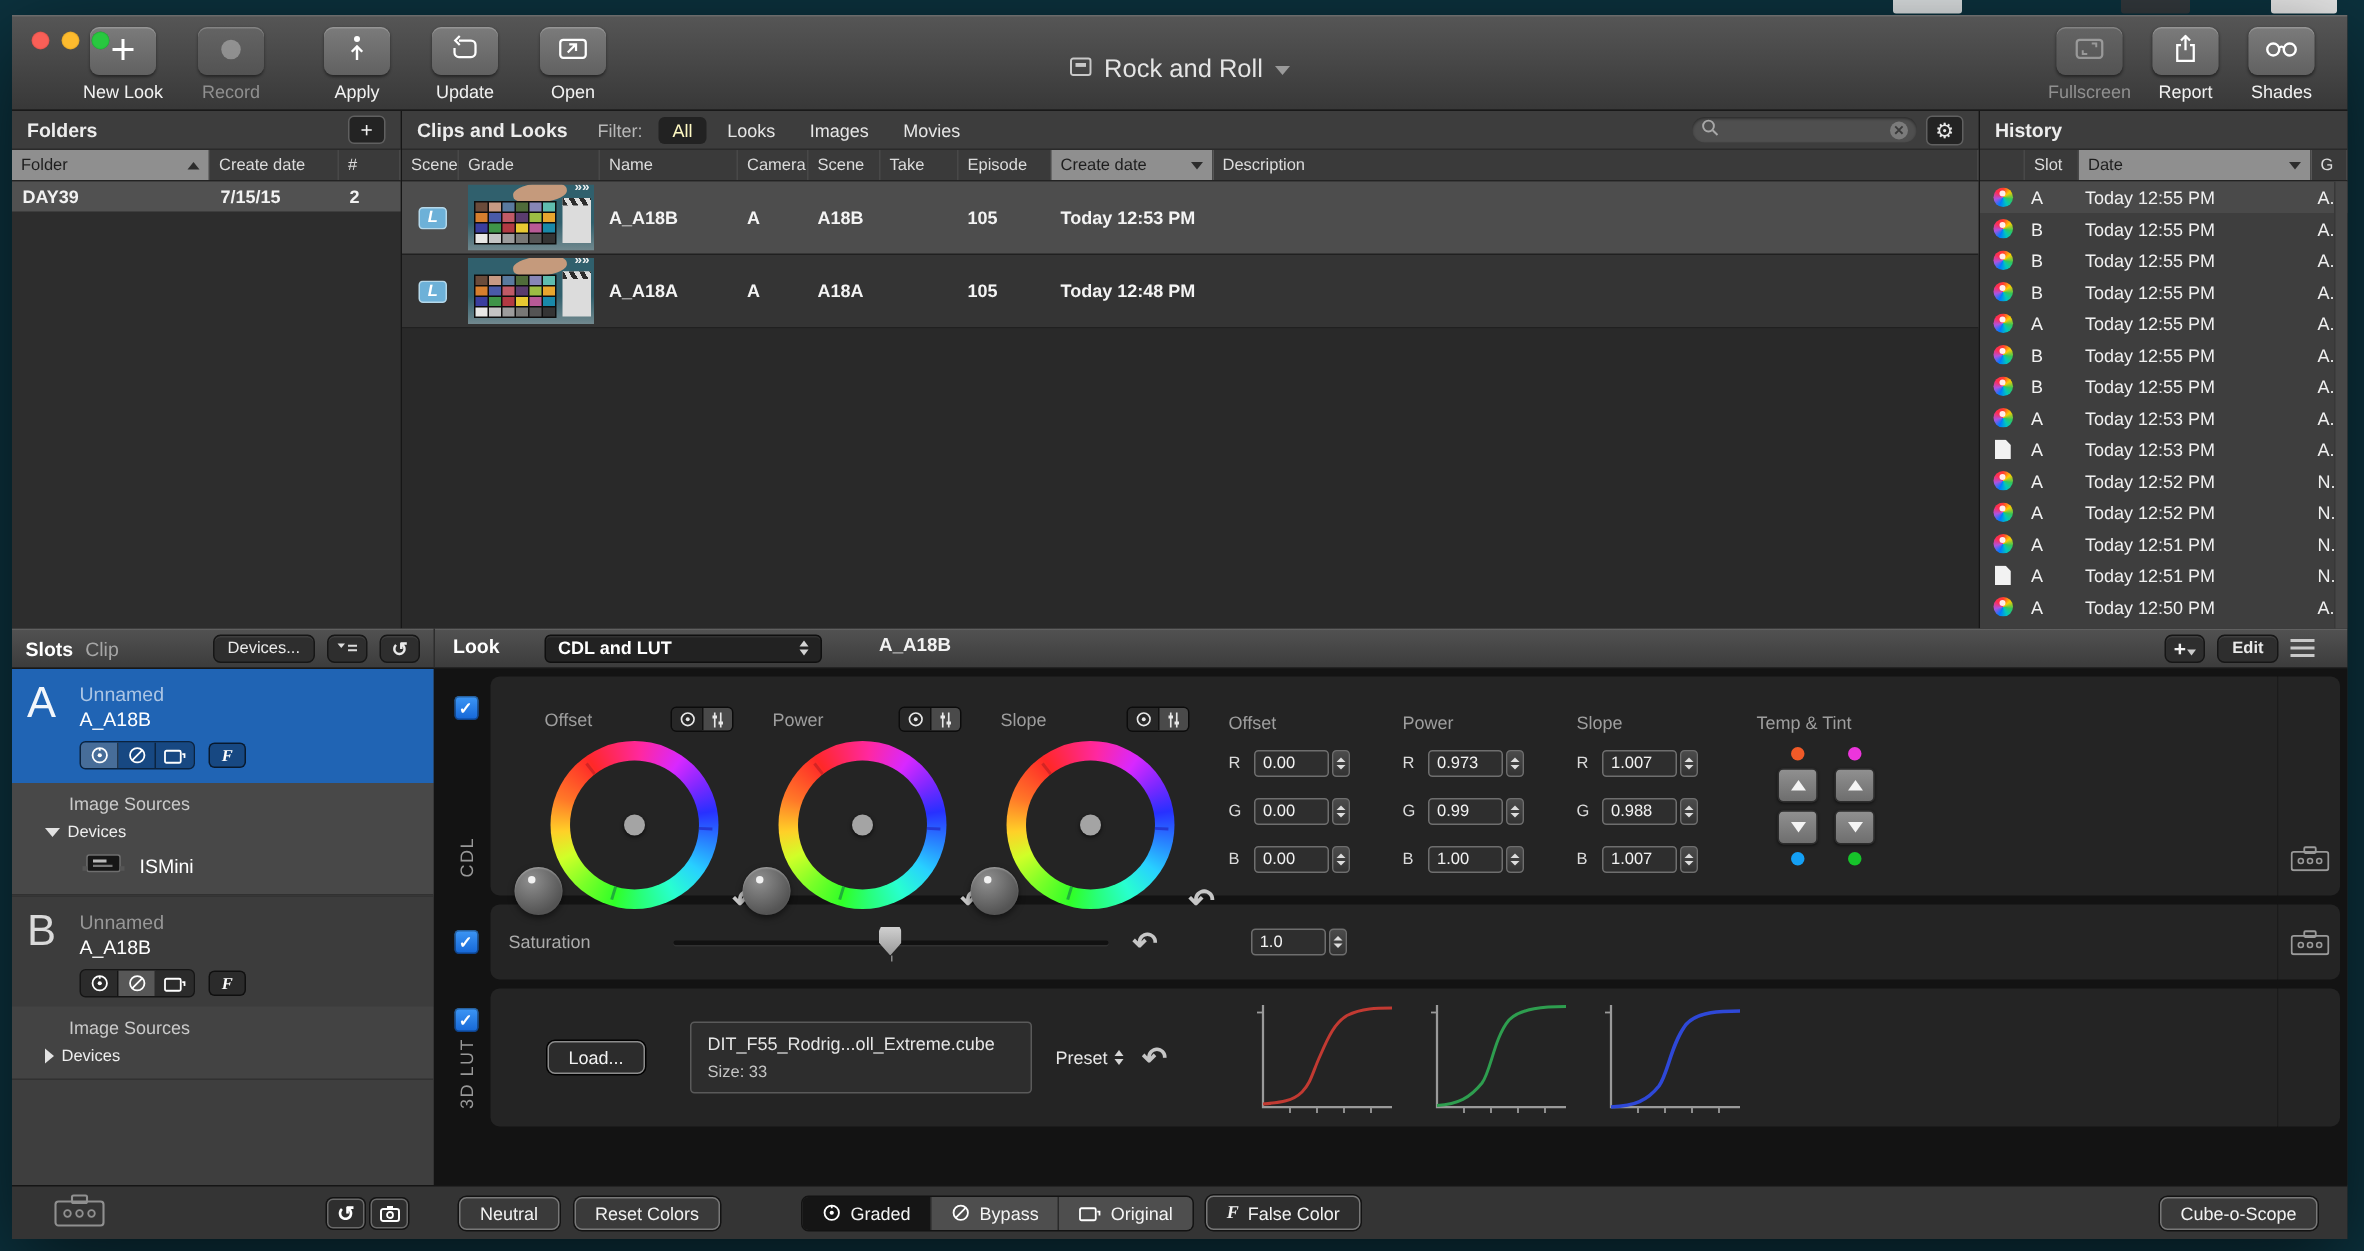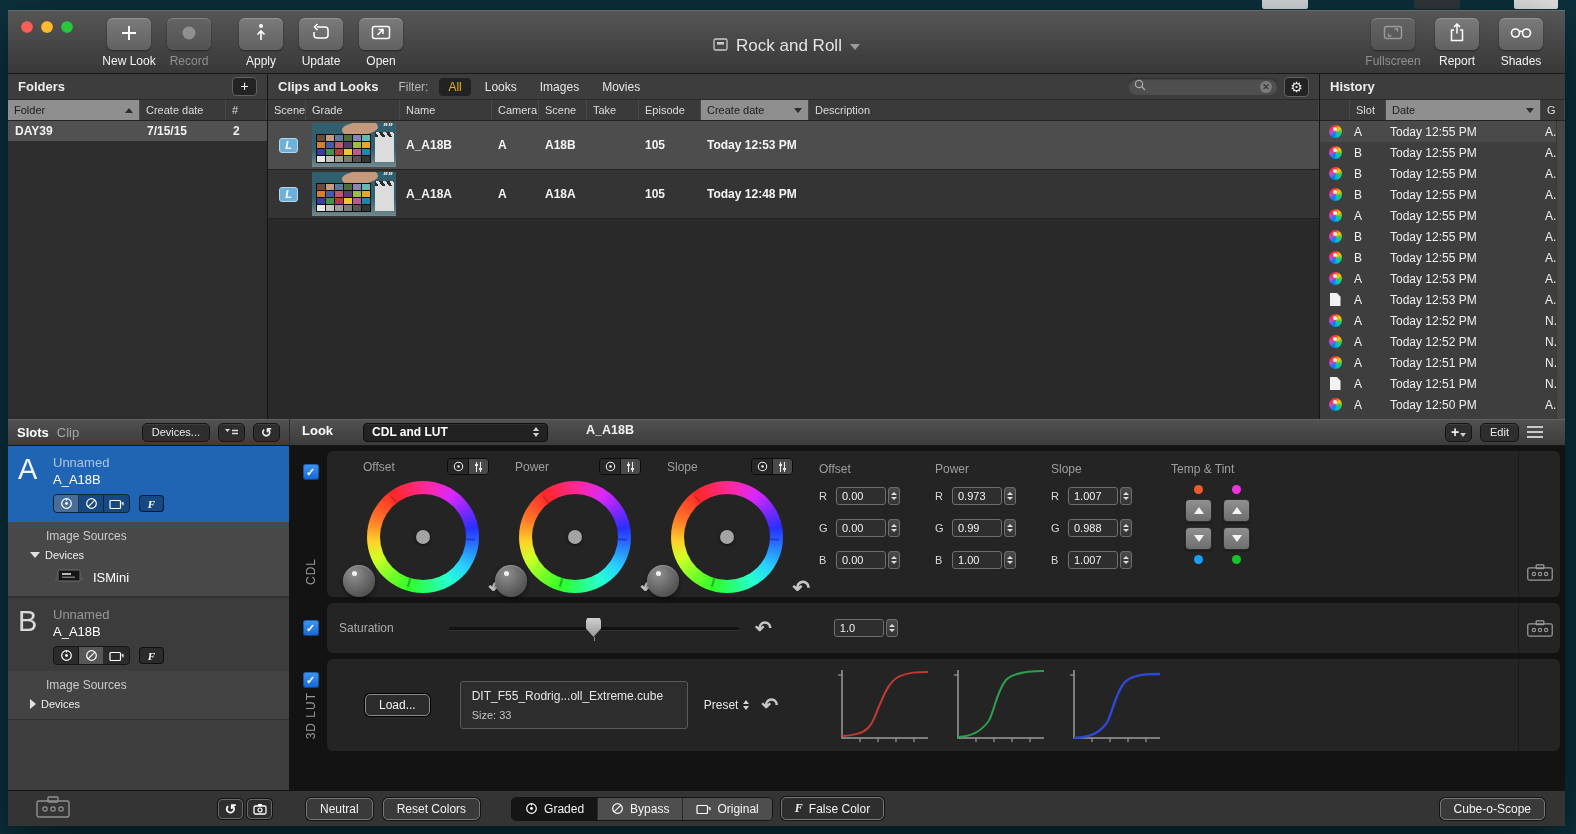--- a/index.html
+++ b/index.html
@@ -10,21 +10,21 @@
 .d1{left:1262px;width:46px;background:#dfe3e4}
 .d2{left:1414px;width:46px;background:#33393d}
 .d3{left:1514px;width:44px;background:#e9e9e9}
 
 .window{position:absolute;left:8px;top:10px;width:1557px;height:816px;display:flex;flex-direction:column;background:#262626;box-shadow:0 18px 60px rgba(0,0,0,.6);overflow:hidden}
 
 .toolbar{height:64px;flex:none;background:linear-gradient(#565656,#383838);border-bottom:1px solid #191919;display:flex;position:relative;box-shadow:inset 0 1px 0 rgba(255,255,255,.12)}
 .lights{position:absolute;left:13px;top:11px;display:flex;gap:8px}
 .light{width:12px;height:12px;border-radius:50%;box-shadow:inset 0 0 1px rgba(0,0,0,.4)}
 .lr{background:#f95f57}.ly{background:#fdbb2e}.lg{background:#28c83f}
-.tb-group{display:flex;margin-left:93px;margin-top:8px;gap:4px}
+.tb-group{display:flex;margin-left:46px;margin-top:8px;gap:16px}
 .tbtn{width:56px;display:flex;flex-direction:column;align-items:center}
 .tbtn .plate{width:44px;height:32px;border-radius:6px;background:linear-gradient(#7b7b7b,#616161);box-shadow:0 1px 2px rgba(0,0,0,.45),inset 0 1px 0 rgba(255,255,255,.2);display:flex;align-items:center;justify-content:center}
 .tbtn .tlabel{font-size:12px;color:#f2f2f2;margin-top:4px;white-space:nowrap}
 .tbtn.disabled .plate{background:linear-gradient(#646464,#535353)}
 .tbtn.disabled .tlabel{color:#909090}
 .tbtn.disabled svg{opacity:.45}
 .title-wrap{position:absolute;left:0;right:0;top:26px;display:flex;justify-content:center;align-items:center;gap:8px}
 .title{font-size:17px;color:#e4e4e4}
 .tcaret{width:0;height:0;border-left:5px solid transparent;border-right:5px solid transparent;border-top:6px solid #9a9a9a;margin-top:2px}
 .tb-right{display:flex;margin-left:auto;margin-right:16px;margin-top:8px;gap:8px}
@@ -39,21 +39,21 @@
 .caret-dn{width:0;height:0;border-left:4px solid transparent;border-right:4px solid transparent;border-top:5px solid #2c2c2c;margin-left:auto}
 .folders{width:260px;flex:none;border-right:1px solid #161616;display:flex;flex-direction:column;background:#2d2d2d}
 .plus-btn{margin-left:auto;width:25px;height:19px;background:#232323;border:1px solid #606060;border-radius:4px;color:#eee;font-size:14px;line-height:16px;text-align:center}
 .fc1{width:132px}.fc2{width:86px}.fc3{flex:1}
 .frow{height:20px;display:flex;align-items:center;font-weight:bold;color:#f2f2f2}
 .frow.sel{background:#515151}
 .frow>div{padding:0 7px;overflow:hidden}
 .clips{flex:1;min-width:0;display:flex;flex-direction:column;background:#292929;border-right:1px solid #161616}
 .filter-label{font-size:12px;color:#b8b8b8;margin-left:14px}
 .filter-chip{font-size:12px;color:#e6e6e6;padding:2px 9px;border-radius:4px;margin-left:5px}
-.filter-chip.active{background:#222;color:#eab308}
+.filter-chip.active{background:#222;color:#fef9c3}
 .search{margin-left:auto;width:150px;height:17px;border-radius:9px;background:#4f4f4f;box-shadow:inset 0 1px 2px rgba(0,0,0,.5);display:flex;align-items:center;padding:0 6px;gap:4px}
 .search .clear{margin-left:auto;width:12px;height:12px;border-radius:50%;background:#7b7b7b;color:#3a3a3a;font-size:9px;line-height:12px;text-align:center;font-weight:bold}
 .gear-btn{width:25px;height:20px;background:#232323;border:1px solid #606060;border-radius:4px;color:#e8e8e8;font-size:14px;display:flex;align-items:center;justify-content:center}
 .cc-type{width:38px}.cc-grade{width:94px}.cc-name{width:92px}.cc-cam{width:47px}.cc-scene{width:48px}.cc-take{width:52px}.cc-ep{width:62px}.cc-date{width:108px}.cc-desc{flex:1}
 .crow{height:49px;display:flex;align-items:center;font-weight:bold;color:#f4f4f4;border-bottom:1px solid #202020;font-size:12px}
 .crow.sel{background:#4d4d4d}
 .crow.alt{background:#343434}
 .crow>div{padding:0 6px;overflow:hidden;white-space:nowrap}
 .lbadge{width:19px;height:15px;border-radius:3px;background:#6db1d8;border:1px solid #b5d8ea;color:#fff;font-style:italic;font-weight:bold;font-size:11px;display:flex;align-items:center;justify-content:center;margin-left:5px}
 .thumb{width:84px;height:44px;position:relative;background:linear-gradient(#30606d 58%,#71888e);overflow:hidden}
@@ -120,21 +120,21 @@
 .check-col{width:33px;flex:none;display:flex;flex-direction:column;align-items:center;padding-top:13px}
 .grow.sat .check-col{justify-content:center;padding-top:0}
 .checkbox{width:16px;height:16px;border-radius:3px;background:linear-gradient(#3d97f6,#1566d6);box-shadow:inset 0 0 0 1px rgba(0,0,0,.35);color:#fff;font-size:11px;font-weight:bold;display:flex;align-items:center;justify-content:center;flex:none}
 .vlabel{writing-mode:vertical-rl;transform:rotate(180deg);color:#989898;font-size:12px;margin-top:auto;margin-bottom:12px;letter-spacing:1px;white-space:nowrap}
 .gpanel{flex:1;min-width:0;background:#242424;border-radius:6px 0 0 6px;display:flex}
 .acc{width:42px;flex:none;background:#242424;border-radius:0 6px 6px 0;border-left:1px solid #1b1b1b;display:flex;align-items:center;justify-content:center}
 .grow.cdl{height:146px}
 .grow.cdl .acc{align-items:flex-end;padding-bottom:16px}
 .grow.sat{height:50px}
 .grow.lut{height:92px}
-.cdl-content{display:flex;padding:7px 0 0 12px;flex:1;min-width:0}
+.cdl-content{display:flex;padding:20px 0 0 12px;flex:1;min-width:0}
 .wheels-zone{display:flex;flex:none}
 .wheel-group{width:152px;flex:none;position:relative}
 .wheel-head{display:flex;align-items:center;margin-left:24px;height:17px}
 .wheel-label{font-size:12px;color:#9e9e9e}
 .mini-toggle{margin-left:auto;margin-right:2px;display:flex;border:1px solid #0c0c0c;border-radius:4px;overflow:hidden}
 .mt-seg{width:20px;height:15px;display:flex;align-items:center;justify-content:center;background:#272727}
 .mt-seg.right{background:#4a4a4a;border-left:1px solid #121212}
 .wheel-box{position:relative;width:112px;height:112px;margin:6px 0 0 28px}
 .ring{position:absolute;inset:0;border-radius:50%;background:conic-gradient(from -35deg,#ff2828,#ff28a0 40deg,#d828ff 70deg,#7828ff 95deg,#2830ff 115deg,#2878ff 135deg,#28d0ff 160deg,#28ffd0 185deg,#28ff78 210deg,#30ff28 230deg,#78ff28 255deg,#d0ff28 280deg,#ffd028 300deg,#ff7828 325deg,#ff2828 360deg)}
 .ring::after{content:"";position:absolute;inset:13px;background:#242424;border-radius:50%}
@@ -179,21 +179,21 @@
 .load-btn{padding:3px 13px;background:#2c2c2c;border:1px solid #8c8c8c;box-shadow:0 0 0 1px #000;border-radius:5px;color:#f2f2f2;font-size:12px;margin-left:26px;white-space:nowrap}
 .lutfile{margin-left:30px;width:228px;background:#2d2d2d;border:1px solid #5a5a5a;border-radius:3px;padding:7px 11px;flex:none}
 .lutname{font-size:12px;color:#e6e6e6;white-space:nowrap;overflow:hidden}
 .lutsize{font-size:11px;color:#c4c4c4;margin-top:6px}
 .preset{margin-left:16px;display:flex;align-items:center;gap:5px;font-size:12px;color:#e6e6e6;white-space:nowrap}
 .curves{margin-left:50px;display:flex;gap:10px;align-items:center}
 
 .bottombar{height:36px;flex:none;background:#343434;border-top:1px solid #151515;display:flex;align-items:center;padding:0 14px}
 .pill{padding:3px 13px;background:#3a3a3a;border:1px solid #787878;box-shadow:0 0 0 1px #131313;border-radius:5px;color:#f2f2f2;font-size:12px;white-space:nowrap}
 .icon-btn{width:25px;height:20px;background:#2e2e2e;border:1px solid #6a6a6a;box-shadow:0 0 0 1px #131313;border-radius:4px;color:#fff;display:flex;align-items:center;justify-content:center;font-size:14px;font-weight:bold}
-.seg-group{display:flex;border-radius:5px;overflow:hidden;border:1px solid #131313;margin-left:31px}
+.seg-group{display:flex;border-radius:5px;overflow:hidden;border:1px solid #131313;margin-left:54px}
 .seg{display:flex;align-items:center;gap:6px;padding:0 13px;height:22px;font-size:12px;color:#f4f4f4;background:#4e4e4e;border-right:1px solid #2a2a2a}
 .seg:last-child{border-right:none}
 .seg.active{background:#151515}
 .fc-pill{display:flex;align-items:center;gap:6px;margin-left:8px;background:#2e2e2e}
 .ital{font-style:italic;font-family:"Liberation Serif",serif;font-weight:bold}
 </style>
 </head>
 <body>
 
 <div class="dicon d1"></div>
@@ -603,21 +603,21 @@
         <span class="updown">
             <i class="u"></i>
             <i class="d"></i>
           </span>
       </div>
       <span class="clipname">A_A18B</span>
       <div class="lb-right">
         <div class="sm-btn sq-btn">
             <span class="pluscaret">+<i></i></span>
           </div>
-        <div class="sm-btn" style="font-weight:normal">Edit</div>
+        <div class="sm-btn" style="font-weight:bold">Edit</div>
         <span class="burger">
             <b></b>
             <b></b>
             <b></b>
           </span>
       </div>
     </div>
   </div>
 
   <div class="content">

